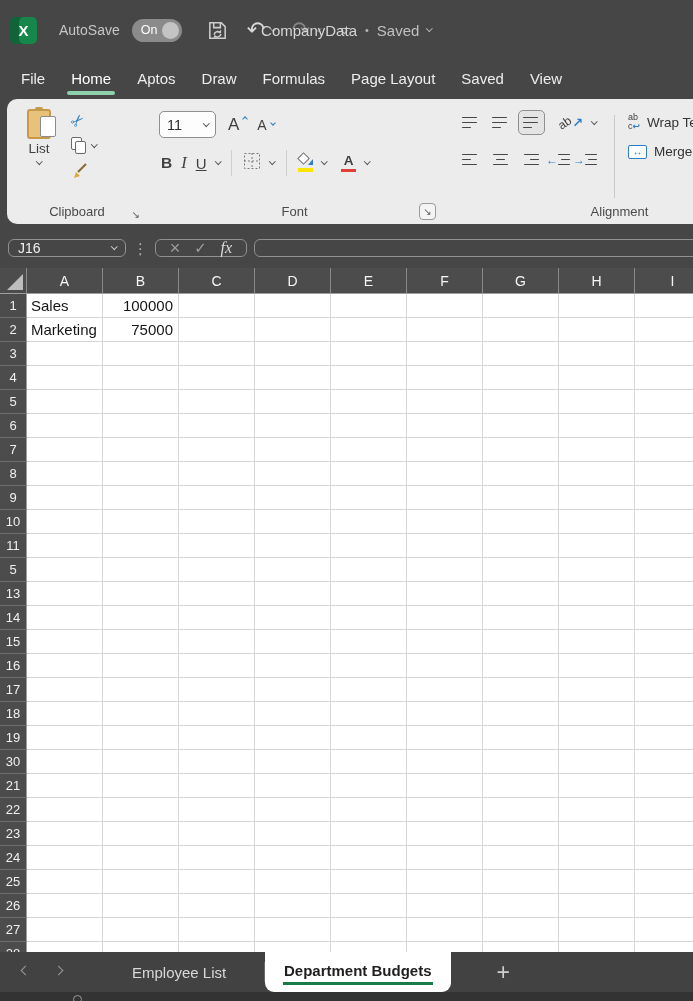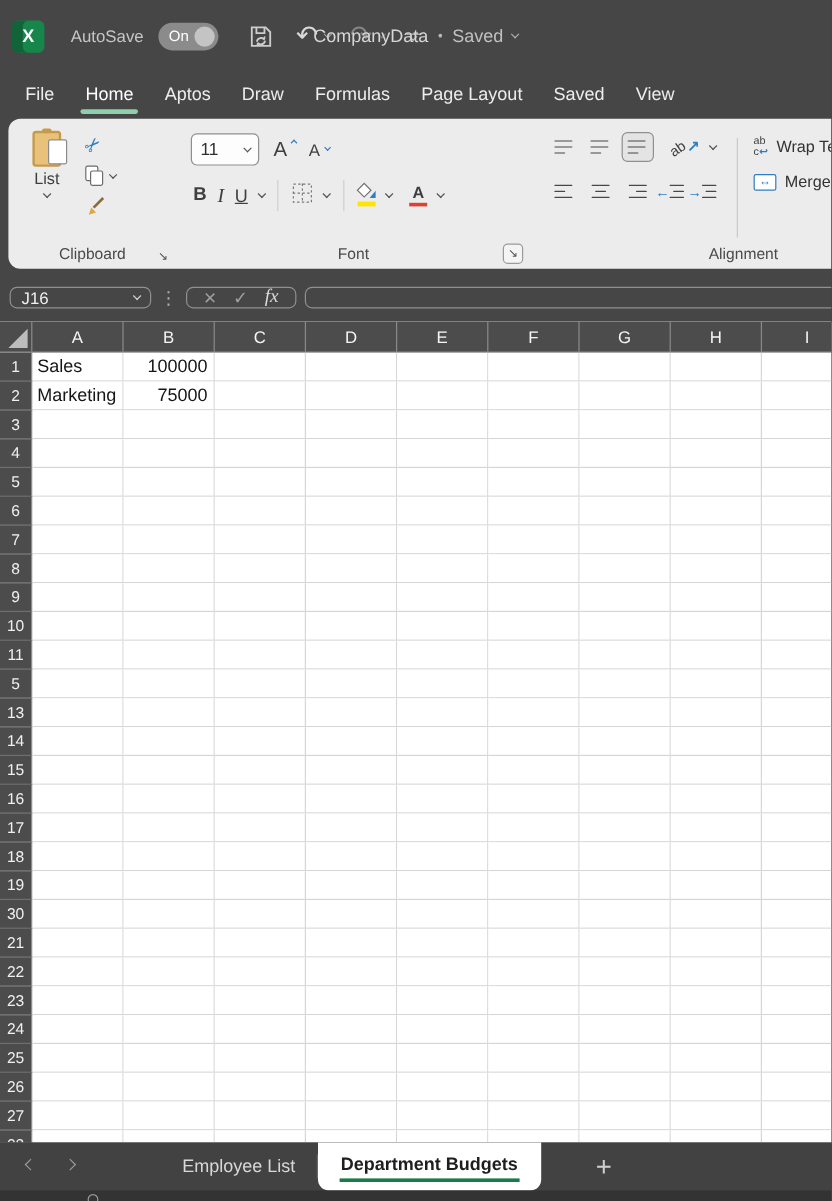--- a/index.html
+++ b/index.html
@@ -138,21 +138,21 @@
   .cell.right{justify-content:flex-end;padding-right:5px}
 
   
   .tabbar{height:40px;flex:none;background:#424242;display:flex;align-items:center}
   .nav-arrow{margin-left:22px;color:#9a9a9a;display:flex}
   .nav-arrow .chev{width:7px;height:7px;border-width:1.8px}
   .nav-arrow.left .chev{transform:rotate(135deg)}
   .nav-arrow.right .chev{transform:rotate(-45deg)}
   .sheet-tabs{display:flex;align-items:stretch;height:40px;margin-left:52px}
   .sheet-tab{display:flex;align-items:center;padding:0 18px;font-size:15px;color:#d8d8d8}
-  .sheet-tab.inactive{width:150px;justify-content:flex-end}
+  .sheet-tab.inactive{width:150px;justify-content:flex-start}
   .tab-sep{width:1px;height:20px;background:#6a6a6a;align-self:center}
   .sheet-tab.active{background:#fff;color:#1e1e1e;font-weight:bold;border-radius:0 0 9px 9px;font-size:15px}
   .sheet-tab.active span{border-bottom:3px solid var(--tab-underline);padding:2px 1px 3px}
   .add-sheet{margin-left:46px;color:#cfcfcf;font-size:23px;font-weight:300;line-height:1}
 
   
   .statusbar{height:9px;flex:none;background:#333;position:relative;overflow:hidden}
   .acc-ic{position:absolute;left:73px;top:3px;width:9px;height:9px;border:1.5px solid #9a9a9a;border-radius:50%}
 </style>
 </head>

